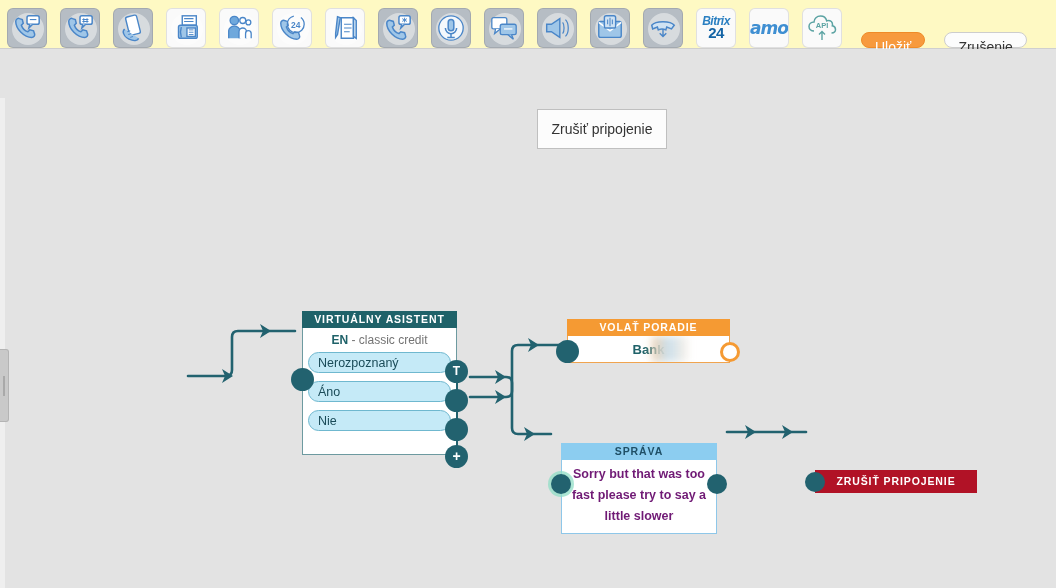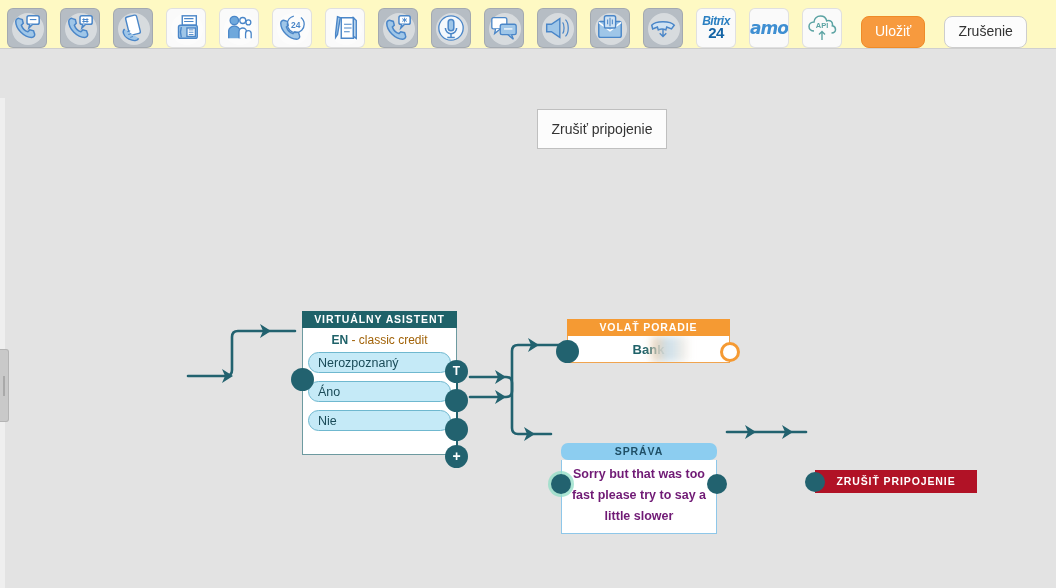--- a/index.html
+++ b/index.html
@@ -40,21 +40,21 @@
     width:40px;height:40px;border-radius:6px;background:#fafafa;
     border:1px solid rgba(0,0,0,.10);box-sizing:border-box;
     display:flex;align-items:center;justify-content:center;flex-direction:column;
     flex:0 0 auto;overflow:hidden;
   }
   .bx-l1{font-size:12px;font-weight:bold;color:#2a7fc1;letter-spacing:-.5px;line-height:10px;font-style:italic;}
   .bx-l2{font-size:15px;font-weight:bold;color:#1464a5;letter-spacing:-.5px;line-height:14px;}
   .amo{font-size:17px;font-weight:bold;color:#3f8fd2;font-style:italic;letter-spacing:-1px;font-family:"DejaVu Sans",sans-serif;}
 
   .sbtn{
-    margin-left:6px;height:32px;padding:0 13px;border-radius:8px;
+    margin-left:6px;height:16px;padding:0 13px;border-radius:8px;
     font-size:14px;line-height:28px;cursor:pointer;flex:0 0 auto;
     box-sizing:border-box;
   }
   .sbtn.primary{background:#f79a3e;color:#fff;border:1px solid #ef8b28;font-weight:400;}
   .sbtn.ghost{background:#fcfcfc;color:#333;border:1px solid #cdcdcd;}
 
   
   .canvas{
     position:absolute;left:0;top:49px;width:1056px;height:539px;
     background:#e3e3e3;overflow:hidden;
@@ -103,21 +103,21 @@
   
   #node-va{left:302px;top:262px;width:155px;}
   #node-va .hdr{background:#1f6269;}
   #node-va .body{
     border:1px solid #6d9aa0;border-top:none;height:127px;padding:4px 5px 0 5px;
   }
   #node-va .sub{
     font-size:12px;color:#1f6269;text-align:center;line-height:16px;
     font-weight:bold;margin-bottom:4px;
   }
-  #node-va .sub em{font-style:normal;font-weight:normal;color:#a16207;}
+  #node-va .sub em{font-style:normal;font-weight:normal;color:#737373;}
   .opt{
     height:21px;margin-bottom:8px;
     background:#c5eaf7;border:1px solid #6fb8cf;border-radius:11px;
     font-size:12.5px;color:#1a4b58;line-height:20px;padding-left:9px;
     box-sizing:border-box;
   }
 
   
   #node-call{left:567px;top:270px;width:163px;}
   #node-call .hdr{background:#f59a33;}
@@ -127,21 +127,21 @@
     position:relative;overflow:hidden;
   }
   .redact{
     position:absolute;left:52%;top:0;width:22%;height:100%;
     background:linear-gradient(90deg,rgba(235,200,160,.85),rgba(200,222,236,.95) 45%,rgba(246,238,228,.9));
     filter:blur(4px);
   }
 
   
   #node-msg{left:561px;top:394px;width:156px;}
-  #node-msg .hdr{background:#8ccdf0;color:#1f4f66;border-radius:7px;}
+  #node-msg .hdr{background:#8ccdf0;color:#1f4f66;}
   #node-msg .body{
     border:1px solid #8ec7e9;border-top:none;min-height:63px;
     font-size:12.5px;color:#701a75;text-align:center;font-weight:bold;
     line-height:21px;padding:4px 8px 6px;
   }
 
   
   #node-cancel{left:815px;top:421px;width:162px;height:23px;
     background:#b11226;
     display:flex;align-items:center;justify-content:center;

